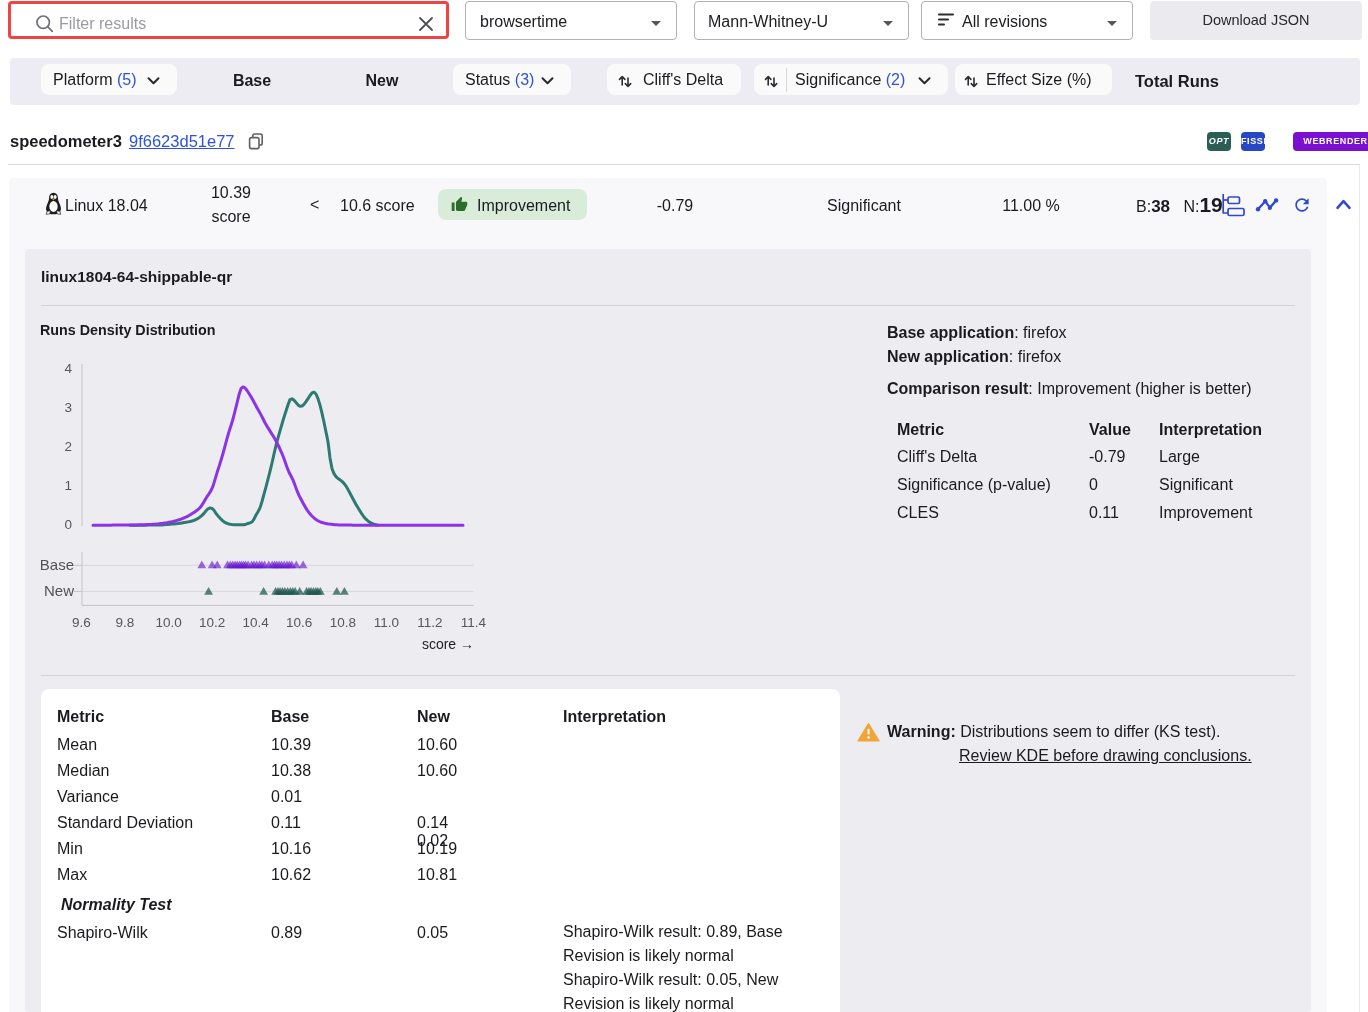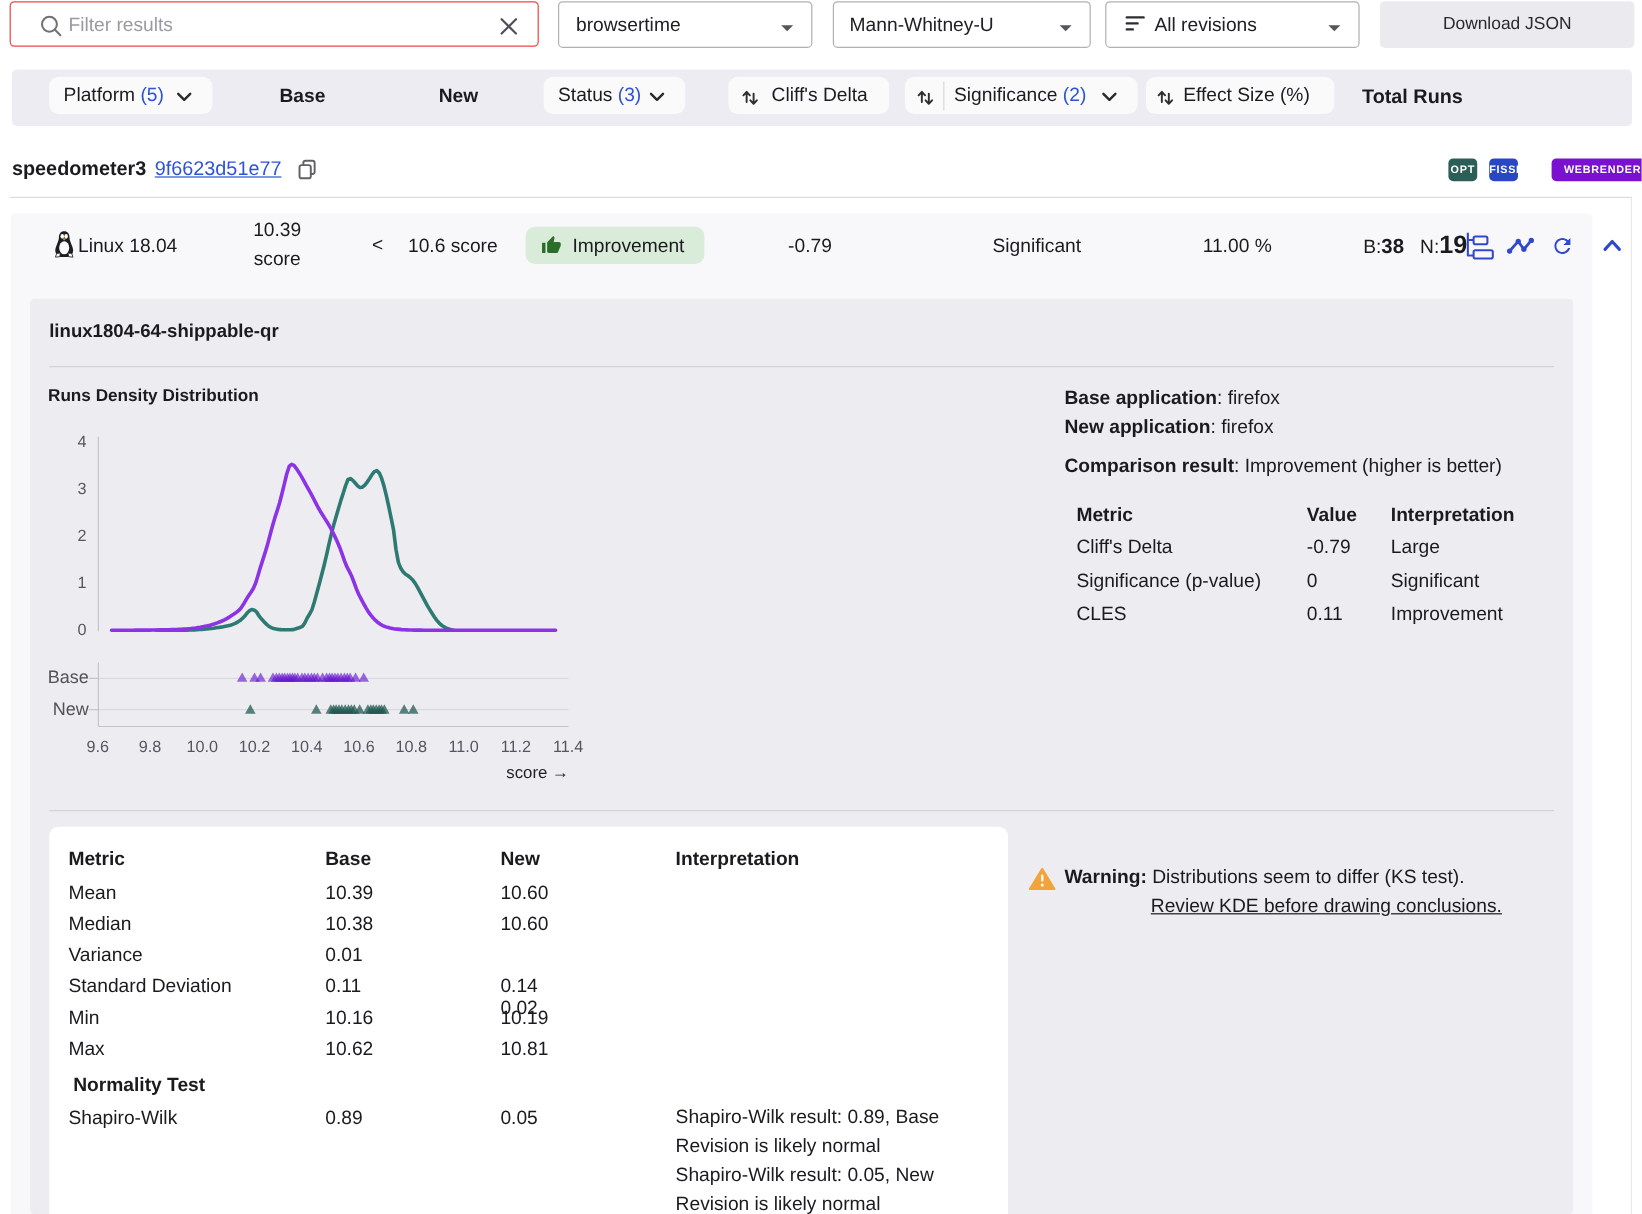--- a/index.html
+++ b/index.html
@@ -19,21 +19,21 @@
   font-size:9px; font-weight:bold; letter-spacing:0.6px; text-align:center; line-height:19px; }
 svg.ic { position:absolute; overflow:visible; }
 .tick { font-size:13.5px; fill:#56565c; font-family:"Liberation Sans",sans-serif; }
 .rowlab { font-size:15px; fill:#515156; font-family:"Liberation Sans",sans-serif; }
 .score { font-size:14px; fill:#222226; font-family:"Liberation Sans",sans-serif; }
 .cell { position:absolute; font-size:16px; line-height:17px; white-space:nowrap; color:#1b1b1f; }
 </style>
 </head>
 <body>
 
-<div class="abs" style="left:8px;top:1px;width:441px;height:38px;border:1px solid #ef4444;border-radius:4px;">
+<div class="abs" style="left:8px;top:1px;width:441px;height:38px;border:3px solid #ef4444;border-radius:4px;">
   <svg class="ic" style="left:24px;top:10px" width="20" height="20" viewBox="0 0 20 20">
     <circle cx="8.2" cy="8.2" r="6.2" fill="none" stroke="#707076" stroke-width="1.7"></circle>
     <line x1="12.6" y1="12.6" x2="17.3" y2="17.3" stroke="#707076" stroke-width="1.7" stroke-linecap="round"></line>
   </svg>
   <span class="abs" style="left:48px;top:10.5px;font-size:16px;color:#9a9aa2;">Filter results</span>
   <svg class="ic" style="left:407px;top:12px" width="16" height="16" viewBox="0 0 16 16">
     <path d="M2 2 L14 14 M14 2 L2 14" stroke="#4f4f55" stroke-width="1.8" stroke-linecap="round"></path>
   </svg>
 </div>
 
@@ -104,21 +104,21 @@
 <span class="chiptext" style="left:986px;top:71px;">Effect Size (%)</span>
 
 <span class="abs bold" style="left:1135px;top:72px;font-size:16.5px;white-space:nowrap;">Total Runs</span>
 
 <span class="abs bold" style="left:10px;top:132px;font-size:16.5px;text-align:center;">speedometer3</span>
 <span class="abs" style="left:129px;top:132px;font-size:16.5px;color:#2e53d7;text-decoration:underline;">9f6623d51e77</span>
 <svg class="ic" style="left:248px;top:133px" width="16" height="17" viewBox="0 0 16 17">
   <rect x="4.8" y="1" width="9.4" height="11" rx="1.8" fill="none" stroke="#606066" stroke-width="1.6"></rect>
   <rect x="1.6" y="4.6" width="9.4" height="11" rx="1.8" fill="#ffffff" stroke="#606066" stroke-width="1.6"></rect>
 </svg>
-<span class="tag" style="left:1207px;width:24px;background:#2b5f55;">OPT</span>
+<span class="tag" style="left:1207px;width:24px;background:#2b5f55;font-style:italic;">OPT</span>
 <span class="tag" style="left:1241px;width:24px;background:#2847c5;">FISSION</span>
 <span class="tag" style="left:1293px;width:85px;background:#7a11d0;">WEBRENDER</span>
 
 <div class="abs" style="left:8px;top:164px;width:1352px;height:1px;background:#dcdbe0;"></div>
 
 <div class="abs" style="left:1359px;top:165px;width:1px;height:847px;background:#e9e9ec;"></div>
 
 <div class="abs" style="left:9px;top:178px;width:1318px;height:834px;background:#f8f8fa;border-radius:4px 4px 0 0;"></div>
 
 <svg class="ic" style="left:45px;top:192px" width="17" height="23" viewBox="0 0 17 23">
@@ -301,21 +301,21 @@
 <span class="cell" style="left:417px;top:832px;">0.02</span>
 <span class="cell" style="left:57px;top:814px;">Standard Deviation</span>
 <span class="cell" style="left:271px;top:814px;">0.11</span>
 <span class="cell" style="left:417px;top:814px;">0.14</span>
 <span class="cell" style="left:57px;top:840px;">Min</span>
 <span class="cell" style="left:271px;top:840px;">10.16</span>
 <span class="cell" style="left:417px;top:840px;">10.19</span>
 <span class="cell" style="left:57px;top:866px;">Max</span>
 <span class="cell" style="left:271px;top:866px;">10.62</span>
 <span class="cell" style="left:417px;top:866px;">10.81</span>
-<span class="cell bold" style="left:61px;top:896px;">Normality Test</span>
+<span class="cell bold" style="left:61px;top:896px;font-style:italic;">Normality Test</span>
 <span class="cell" style="left:57px;top:924px;text-align:right;">Shapiro-Wilk</span>
 <span class="cell" style="left:271px;top:924px;">0.89</span>
 <span class="cell" style="left:417px;top:924px;">0.05</span>
 <div class="abs" style="left:563px;top:920px;font-size:16px;line-height:24px;color:#1b1b1f;">
 Shapiro-Wilk result: 0.89, Base<br>Revision is likely normal<br>Shapiro-Wilk result: 0.05, New<br>Revision is likely normal</div>
 
 <svg class="ic" style="left:857px;top:723px" width="23" height="19" viewBox="0 0 23 19">
   <path d="M11.5 1 L21.8 17.8 H1.2 Z" fill="#f2a43a" stroke="#f2a43a" stroke-width="1.6" stroke-linejoin="round"></path>
   <rect x="10.6" y="5.8" width="1.9" height="5.8" rx="0.9" fill="#fff"></rect>
   <circle cx="11.55" cy="14.4" r="1.25" fill="#fff"></circle>

